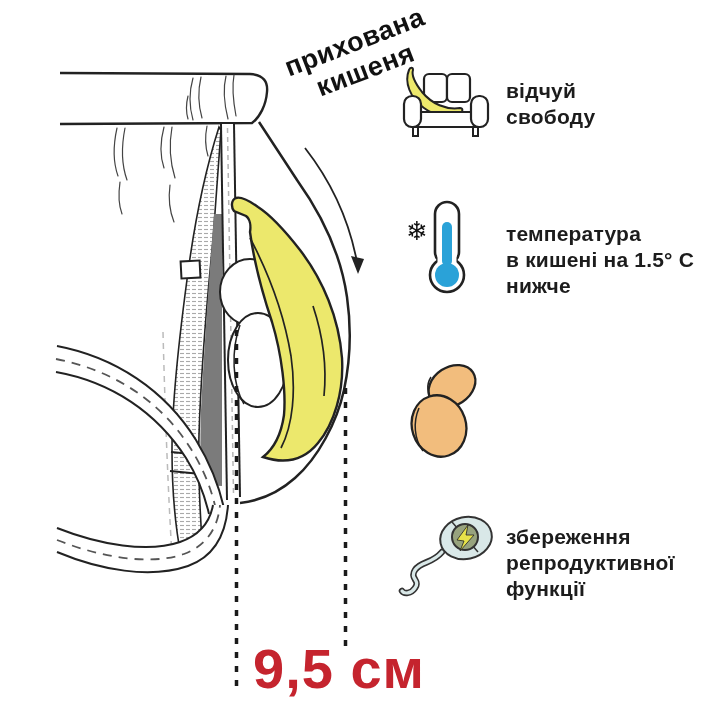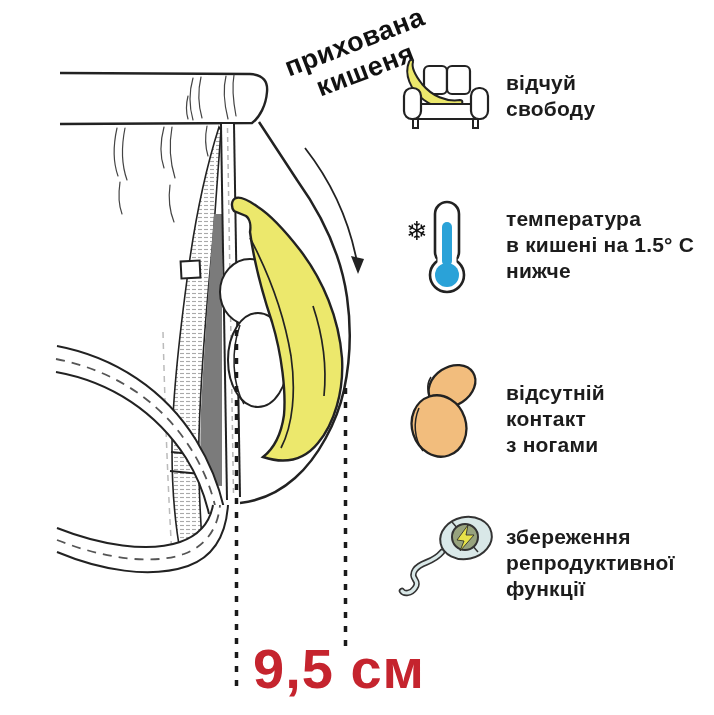--- a/index.html
+++ b/index.html
@@ -14,22 +14,22 @@
     transform:rotate(-21deg);transform-origin:center;
     font-size:27px;font-weight:700;line-height:1.12;text-align:center;
     letter-spacing:.5px;color:#111;white-space:pre-line;
   }
   .feature{position:absolute;left:396px;display:flex;align-items:flex-start;z-index:2;}
   .icon-box{width:100px;flex:0 0 100px;display:flex;justify-content:center;}
   .ftext{
     font-size:21px;font-weight:700;line-height:26px;letter-spacing:.2px;
     color:#1c1c1c;white-space:pre-line;margin-left:10px;
   }
-  .f1{top:58px;}  .f1 .ftext{margin-top:12px;}
-  .f2{top:198px;} .f2 .ftext{margin-top:8px;}
+  .f1{top:66px;}  .f1 .ftext{margin-top:12px;}
+  .f2{top:198px;} .f2 .ftext{margin-top:23px;}
   .f3{top:360px;} .f3 .ftext{margin-top:20px;}
   .f4{top:508px;} .f4 .ftext{margin-top:16px;}
   .measurement{
     position:absolute;left:206px;top:636px;z-index:3;
     font-size:56px;font-weight:700;letter-spacing:1px;color:#c5242e;margin-left:47px;
   }
   
   .ol{stroke:#222;fill:none;}
   .banana-fill{fill:#ece86c;stroke:#222;}
   .white-fill{fill:#fff;stroke:#222;}
@@ -172,23 +172,20 @@
 
   <div class="feature f3">
     <div class="icon-box">
       <svg width="74" height="104" viewBox="0 0 74 104">
         <ellipse cx="43" cy="26" rx="25" ry="19" transform="rotate(-33 43 26)" fill="#f2bd7d" stroke="#222" stroke-width="2.3"></ellipse>
         <path d="M22,17 C17,25 18,34 24,40" stroke="#222" stroke-width="1.5" fill="none"></path>
         <ellipse cx="30" cy="66" rx="27" ry="31" transform="rotate(-18 30 66)" fill="#f2bd7d" stroke="#222" stroke-width="2.3"></ellipse>
         <path d="M10,48 C4,62 5,79 14,91" stroke="#222" stroke-width="1.5" fill="none"></path>
       </svg>
     </div>
-    <div class="ftext">відсутній
-контакт
-з ногами</div>
   </div>
 
   <div class="feature f4">
     <div class="icon-box">
       <svg width="100" height="92" viewBox="0 0 100 92">
         <path d="M46,44 C36,56 25,53 19,62 C13,71 25,72 19,80 C15,86 8,86 6,83" stroke="#333" stroke-width="6.5" fill="none" stroke-linecap="round"></path>
         <path d="M46,44 C36,56 25,53 19,62 C13,71 25,72 19,80 C15,86 8,86 6,83" stroke="#d9e8e8" stroke-width="3.2" fill="none" stroke-linecap="round"></path>
         <ellipse cx="70" cy="30" rx="26" ry="21" transform="rotate(-12 70 30)" fill="#d9e8e8" stroke="#333" stroke-width="2"></ellipse>
         <path d="M56,14 L82,44" stroke="#333" stroke-width="1.5"></path>
         <circle cx="69" cy="29" r="13" fill="#97a37e" stroke="#333" stroke-width="2"></circle>

